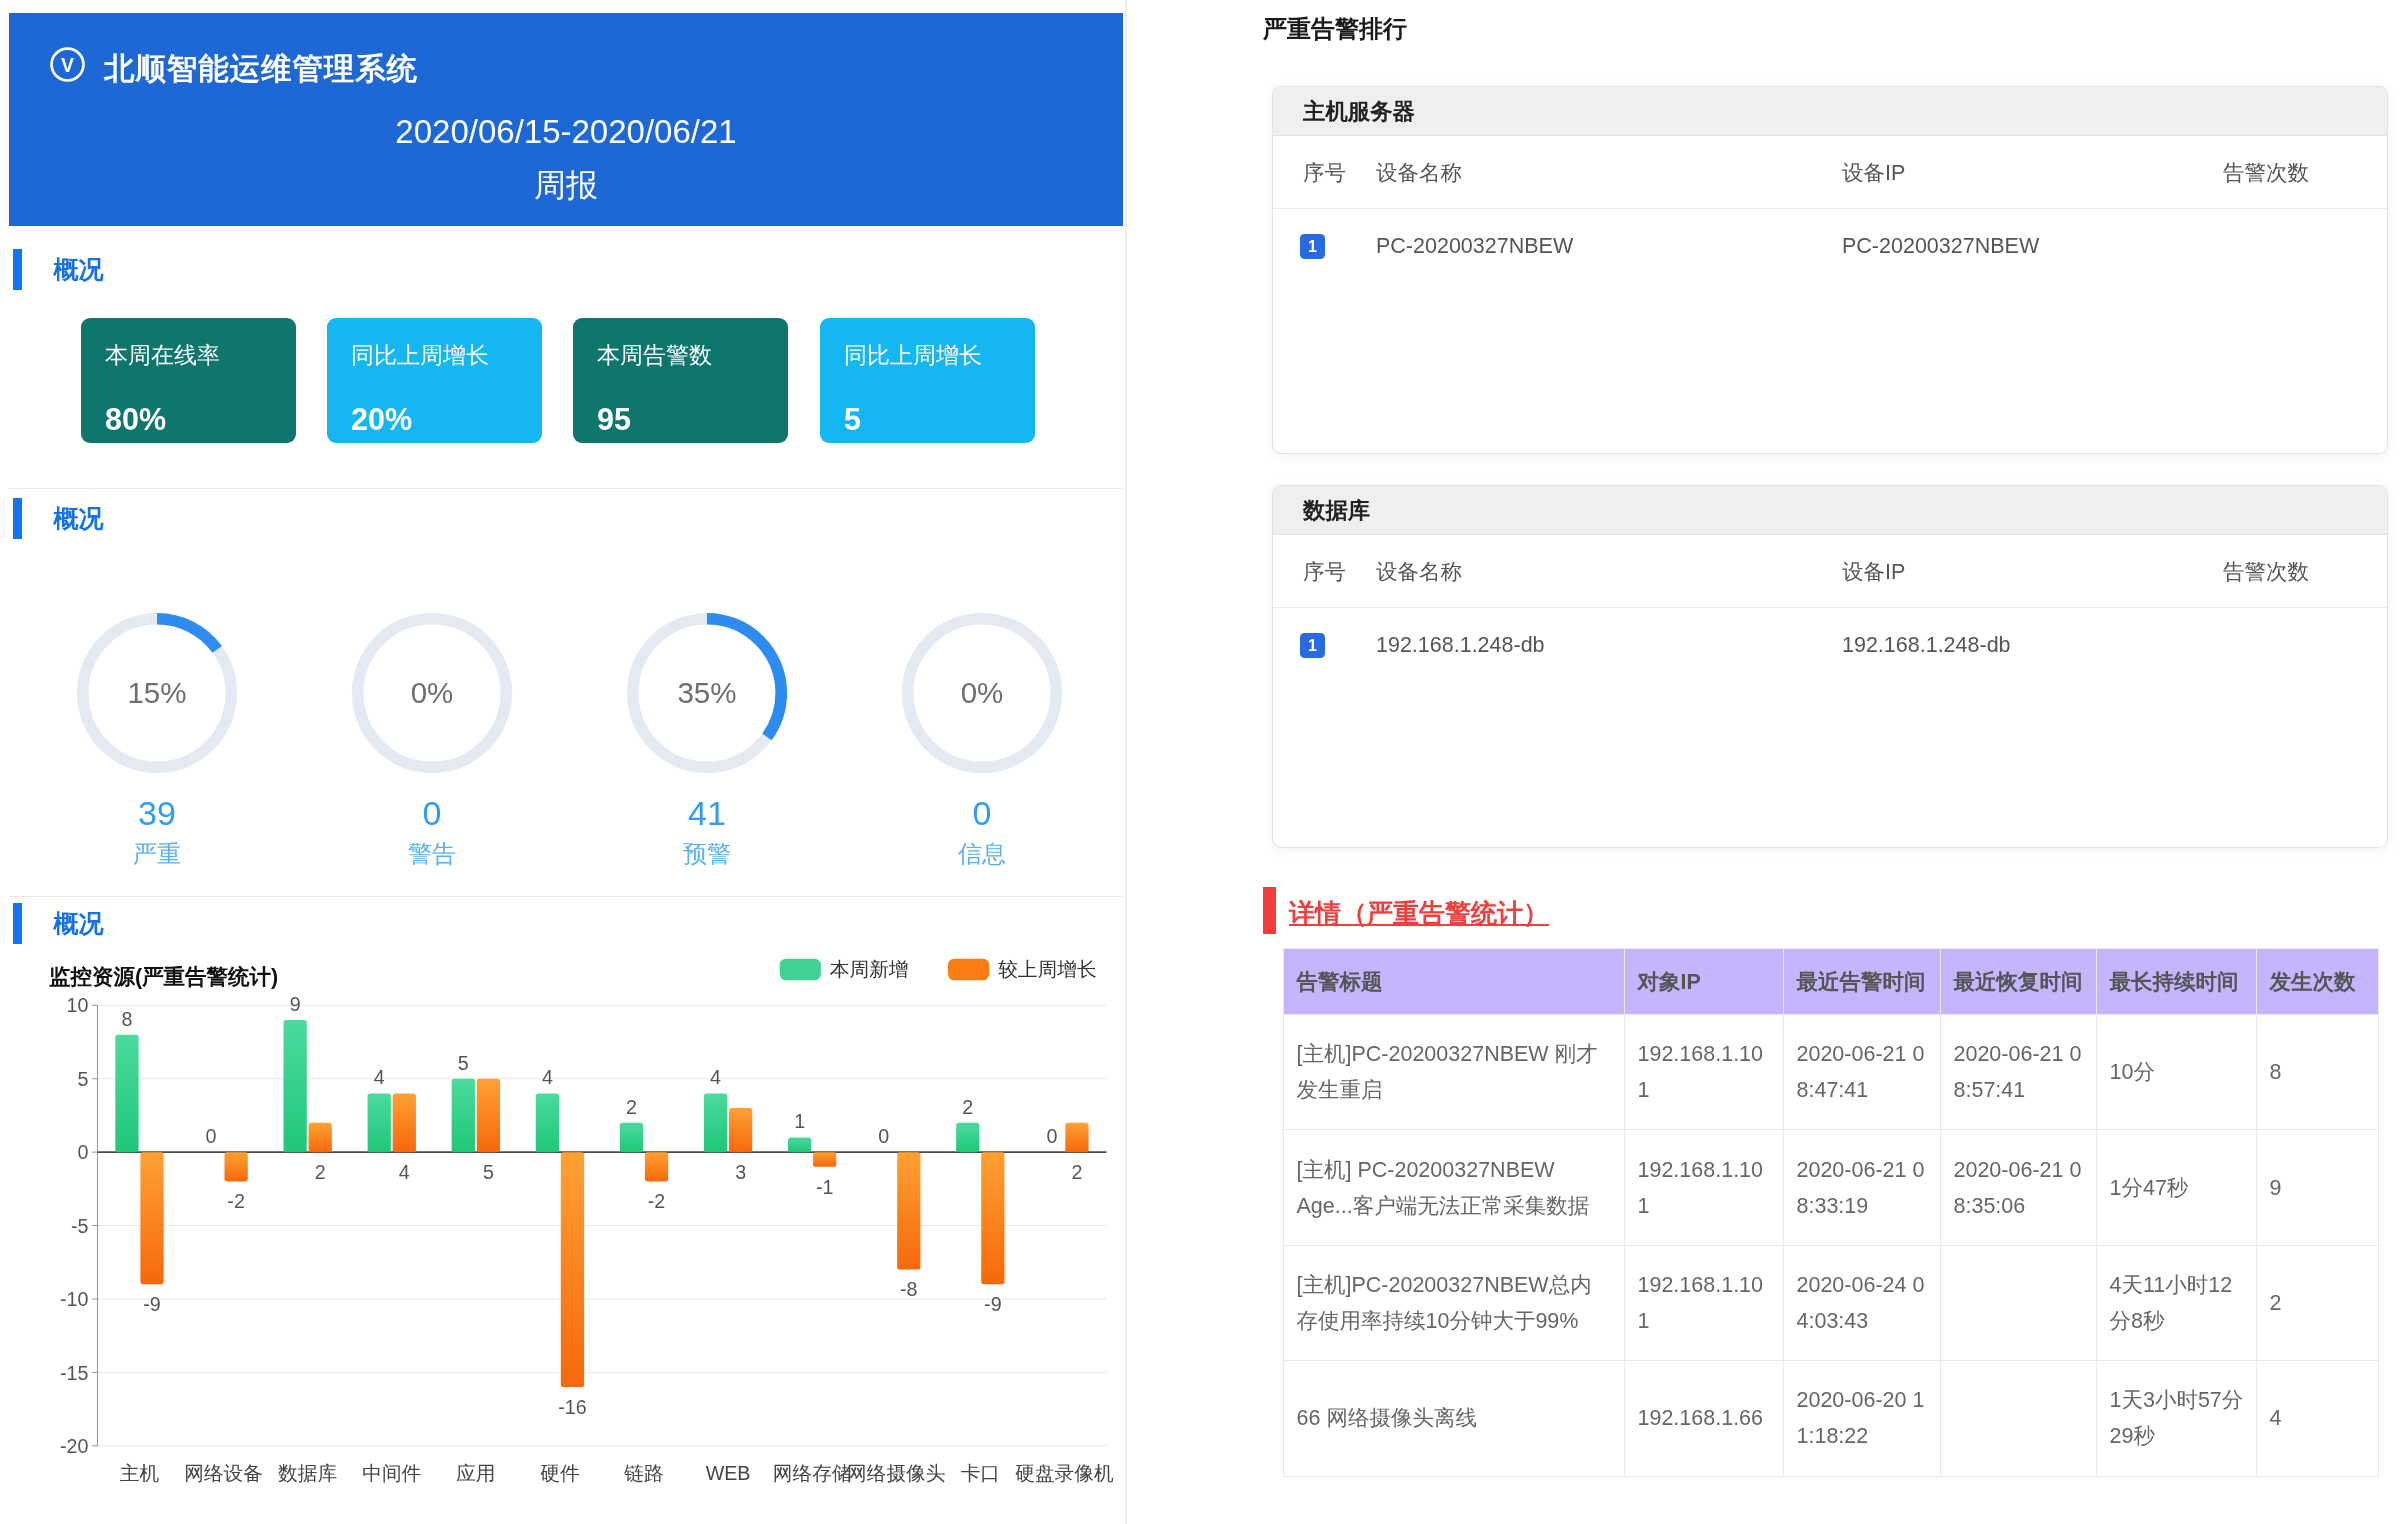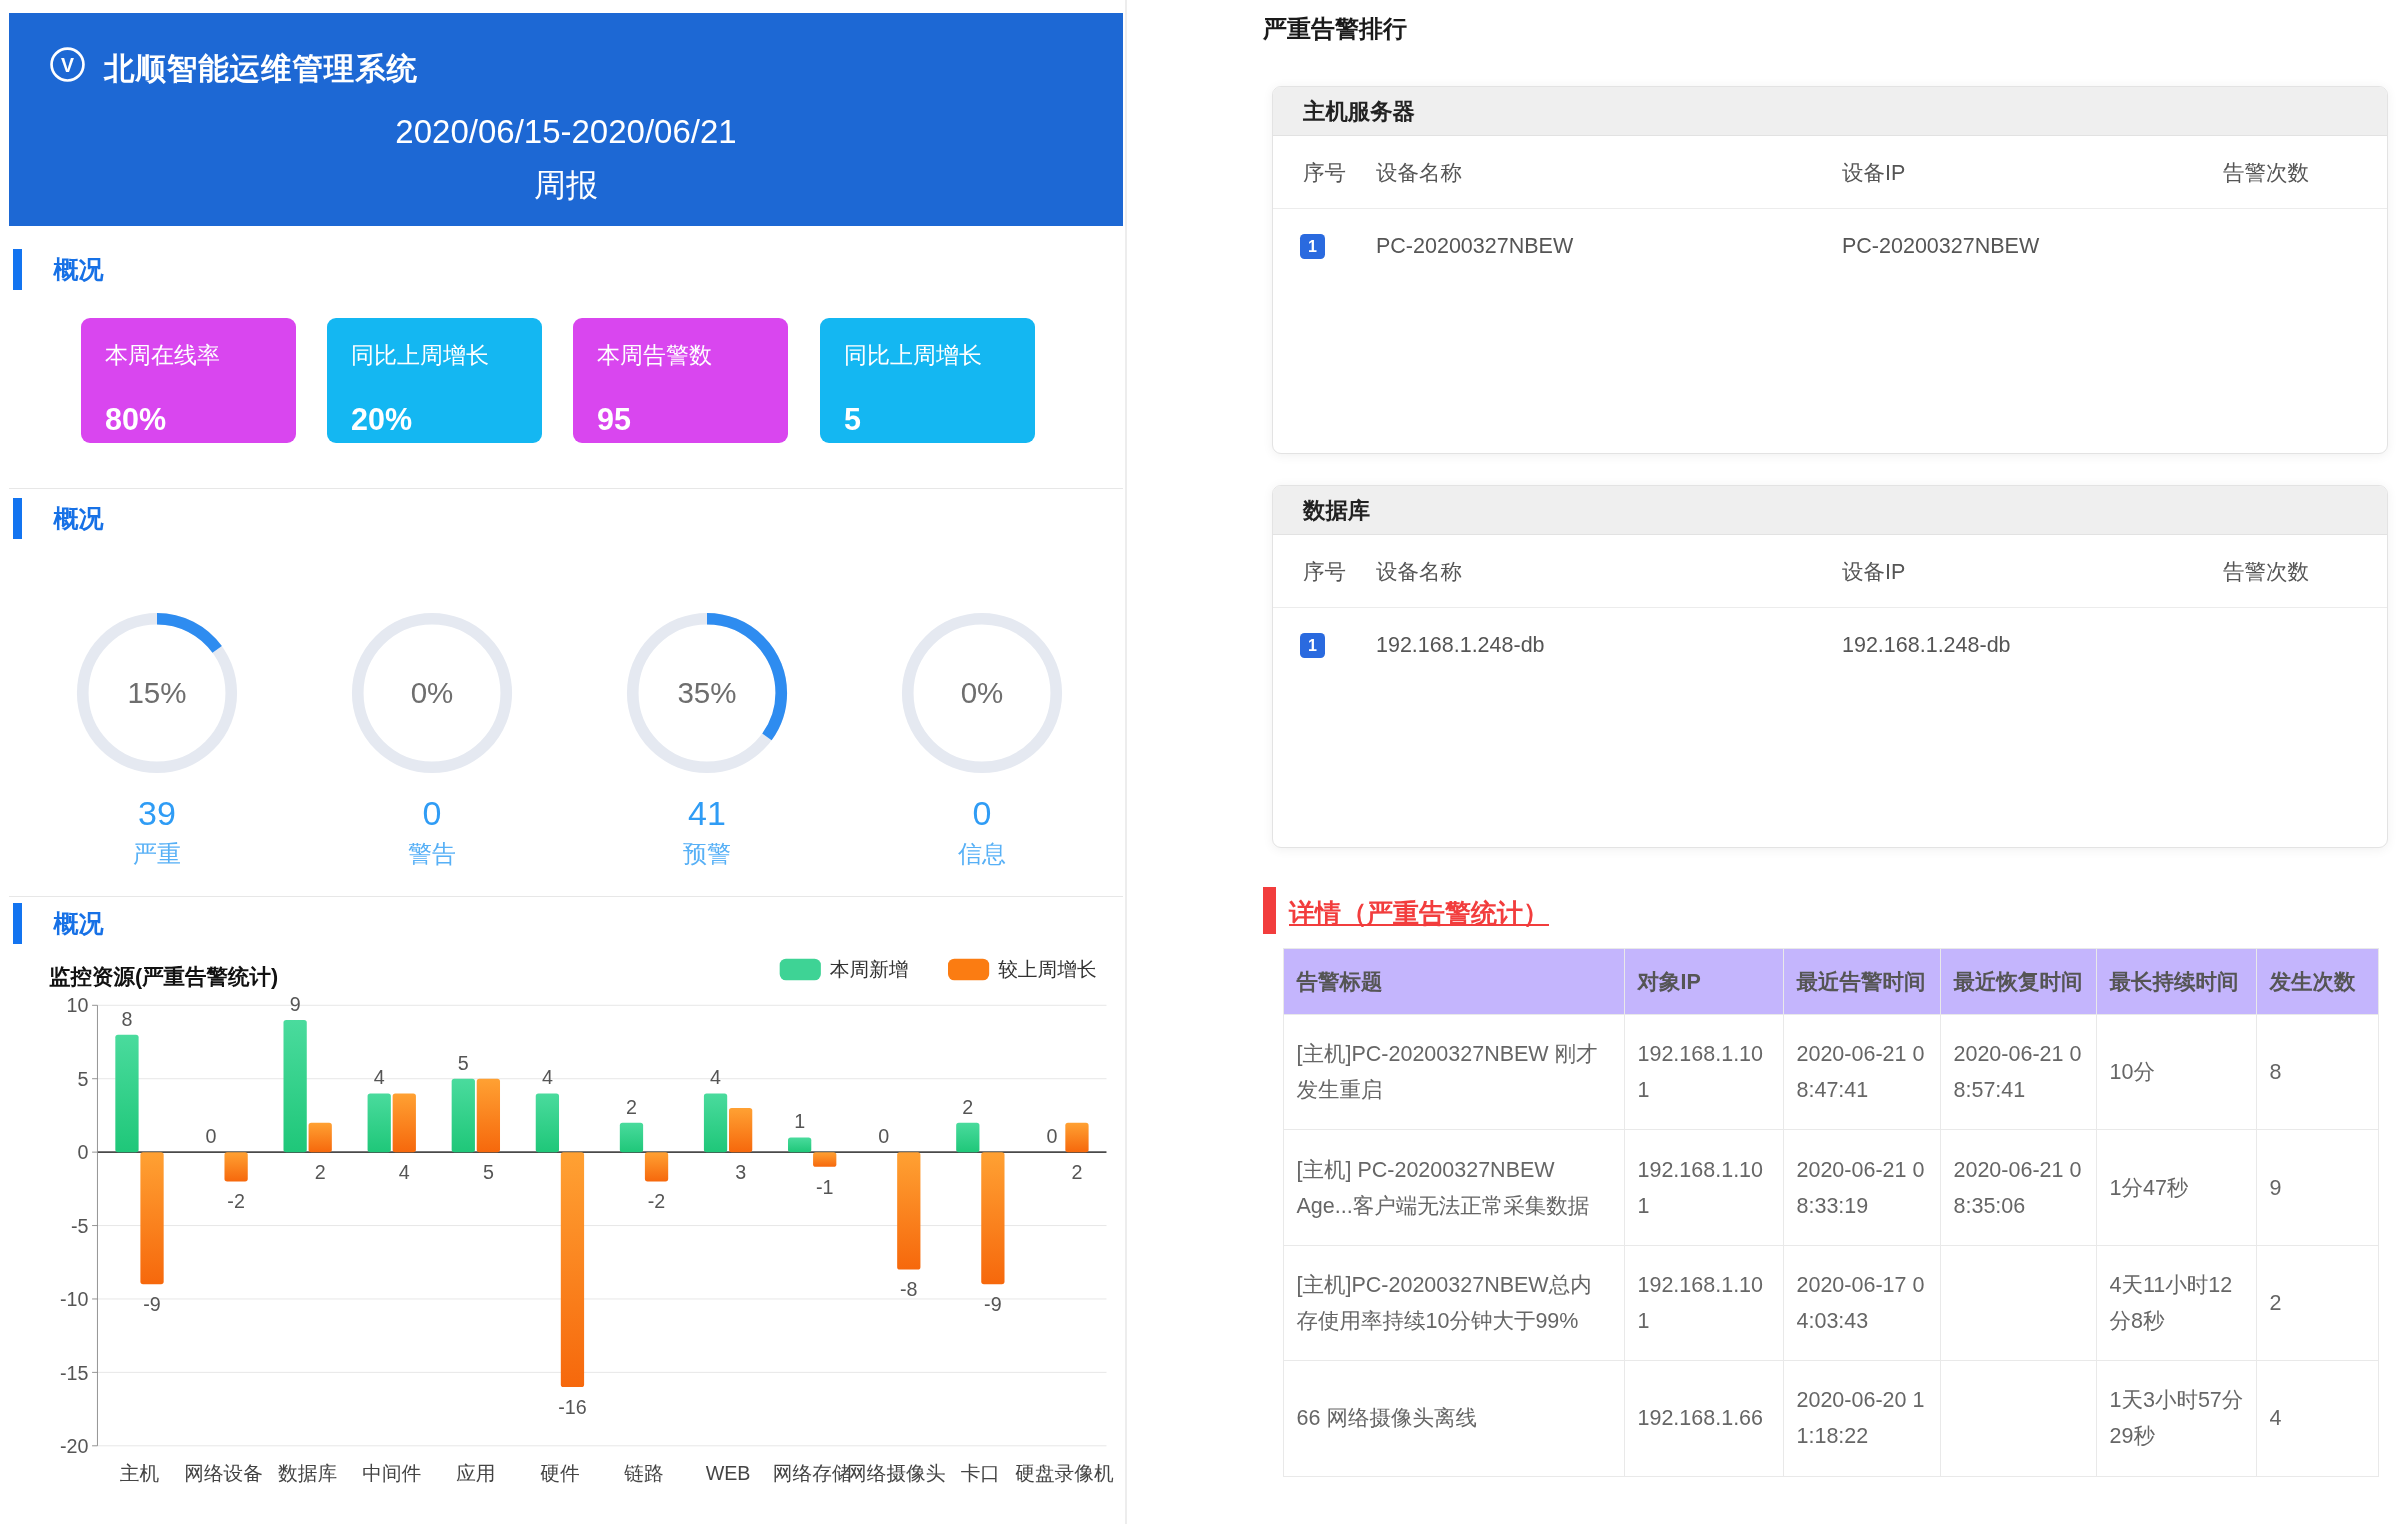--- a/index.html
+++ b/index.html
@@ -16,21 +16,21 @@
   .header-report{position:absolute;left:0;top:151px;width:100%;text-align:center;font-size:32px;color:#fff;}
   .v-divider{position:absolute;left:1125px;top:0;width:1.8px;height:1524px;background:#ededed;}
   .hline{position:absolute;left:9px;width:1114px;height:0.9px;background:#e7e7e7;}
   #hline-1{top:488px;} #hline-2{top:896px;}
   .section-label{position:absolute;left:12.5px;display:flex;align-items:center;height:41px;}
   #section-1{top:249px;} #section-2{top:498px;} #section-3{top:903px;}
   .section-bar{width:9px;height:41px;background:#1374f0;}
   .section-text{margin-left:32px;font-size:25px;font-weight:bold;color:#1771e6;}
   
   .stat-card{position:absolute;top:318px;width:215px;height:125px;border-radius:9px;color:#fff;}
-  .stat-card.blue{background:#d946ef;} .stat-card.cyan{background:#14b7f2;}
+  .stat-card.blue{background:#0f766e;} .stat-card.cyan{background:#14b7f2;}
   .stat-label{margin:22.4px 0 0 24px;font-size:23px;}
   .stat-value{margin:30.5px 0 0 24px;font-size:30.5px;font-weight:bold;}
   
   .donut-item{position:absolute;top:608px;width:170px;text-align:center;}
   .donut-wrap{position:relative;width:170px;height:170px;}
   .donut-value{font-size:34px;color:#2f9cf5;margin-top:16px;}
   .donut-label{font-size:24px;color:#57b0f6;margin-top:5.4px;}
   
   #chart{position:absolute;left:36px;top:948px;width:1080px;height:573px;}
   
@@ -318,21 +318,21 @@
         <td>[主机] PC-20200327NBEW Age...客户端无法正常采集数据</td>
         <td class="cell-ip">192.168.1.101</td>
         <td class="cell-time">2020-06-21 08:33:19</td>
         <td class="cell-time">2020-06-21 08:35:06</td>
         <td>1分47秒</td>
         <td>9</td>
       </tr>
       <tr>
         <td>[主机]PC-20200327NBEW总内存使用率持续10分钟大于99%</td>
         <td class="cell-ip">192.168.1.101</td>
-        <td class="cell-time">2020-06-17 04:03:43</td>
+        <td class="cell-time">2020-06-24 04:03:43</td>
         <td class="cell-time"></td>
         <td>4天11小时12分8秒</td>
         <td>2</td>
       </tr>
       <tr>
         <td>66 网络摄像头离线</td>
         <td class="cell-ip">192.168.1.66</td>
         <td class="cell-time">2020-06-20 11:18:22</td>
         <td class="cell-time"></td>
         <td>1天3小时57分29秒</td>

